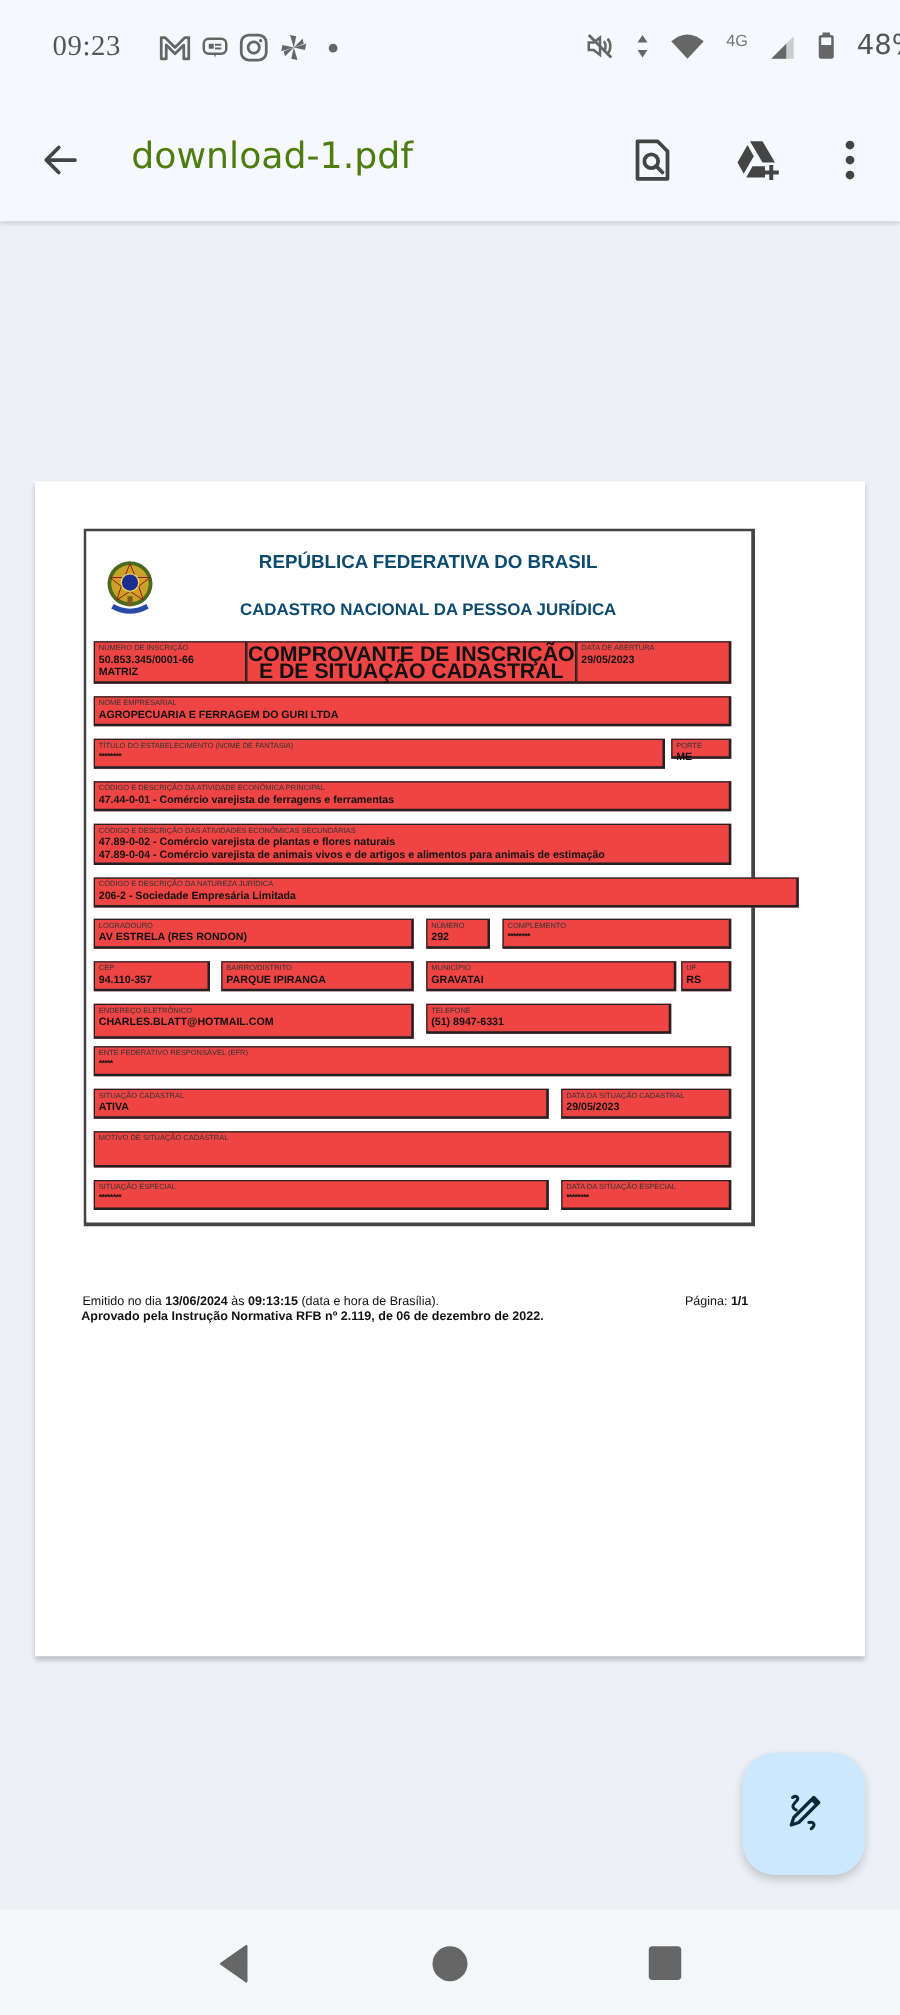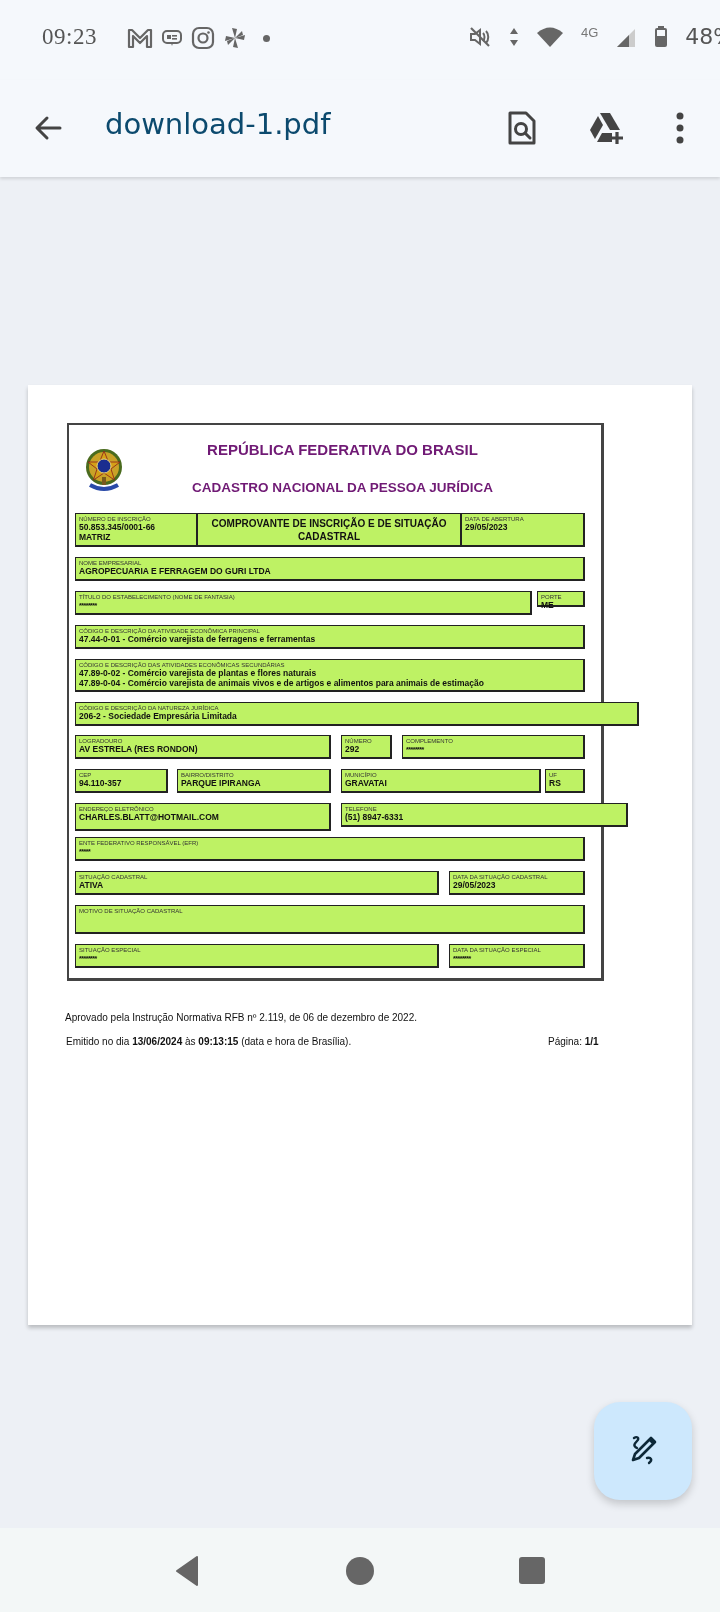--- a/index.html
+++ b/index.html
@@ -11,38 +11,38 @@
   .sb-time { position: absolute; left: 42px; top: 24px; font-family: Liberation Serif, serif; font-size: 23px; color: #555; letter-spacing: 0.5px; }
   .sb-icons-left { position: absolute; left: 127px; top: 26px; display: flex; gap: 8px; align-items: center; }
   .sb-icons-right { position: absolute; left: 468px; top: 24px; display: flex; gap: 17px; align-items: center; }
   .sb-battery-text { font-family: "DejaVu Sans", sans-serif; font-size: 22px; color: #555; }
   .sb-4g { font-size: 13px; color: #777; position: relative; top: -4px; }
   .sb-dot { width: 7px; height: 7px; background: #666; border-radius: 50%; margin-left: 8px; }
 
   
   .app-bar { position: absolute; top: 80px; left: 0; width: 720px; height: 97px; background: #f5f8fc; box-shadow: 0 2px 3px rgba(0,0,0,0.12); }
   .back-btn { position: absolute; left: 30px; top: 30px; width: 36px; height: 36px; cursor: pointer; }
-  .doc-title { position: absolute; left: 105px; top: 27px; font-family: "DejaVu Sans", sans-serif; font-size: 29px; color: #0c4a6e; }
+  .doc-title { position: absolute; left: 105px; top: 27px; font-family: "DejaVu Sans", sans-serif; font-size: 29px; color: #4d7c0f; }
   .ab-btn { position: absolute; top: 26px; width: 44px; height: 44px; display: flex; align-items: center; justify-content: center; cursor: pointer; }
 
   
   .pdf-page { position: absolute; left: 28px; top: 385px; width: 664px; height: 940px; background: #fff; box-shadow: 0 3px 4px rgba(0,0,0,0.22); }
   .frame { position: absolute; left: 39px; top: 38px; width: 537px; height: 558px; border: 2px solid #444; border-right-width: 3px; border-bottom-width: 3px; }
   .coat { position: absolute; left: 13px; top: 22px; width: 44px; height: 46px; }
-  .h1 { position: absolute; left: 0; width: 537px; text-align: center; font-weight: bold; color: #701a75; }
+  .h1 { position: absolute; left: 0; width: 537px; text-align: center; font-weight: bold; color: #0c4a6e; }
   .h1.a { top: 16px; font-size: 15px; padding-left: 10px; }
   .h1.b { top: 55px; font-size: 13.5px; padding-left: 10px; }
 
-  .box { position: absolute; border: 1px solid #222; border-right-width: 2px; border-bottom-width: 2px; background: #bef264; }
+  .box { position: absolute; border: 1px solid #222; border-right-width: 2px; border-bottom-width: 2px; background: #ef4444; }
   .lbl { display: block; font-size: 6px; color: #333; line-height: 7px; padding: 2px 0 0 3px; text-transform: uppercase; white-space: nowrap; }
   .val { display: block; font-size: 8.5px; font-weight: bold; color: #111; padding-left: 3px; line-height: 9.5px; white-space: nowrap; }
   .val.star { font-size: 7px; letter-spacing: -0.5px; }
-  .center-title { font-size: 10px; font-weight: bold; text-align: center; padding-top: 4px; line-height: 12.5px; color: #111; }
-
-  .foot1 { position: absolute; left: 37px; top: 627px; font-size: 10px; color: #111; }
+  .center-title { font-size: 17px; font-weight: bold; text-align: center; padding-top: 4px; line-height: 12.5px; color: #111; }
+
+  .foot1 { position: absolute; left: 37px; top: 663px; font-size: 10px; color: #111; font-weight: bold; }
   .foot2 { position: absolute; left: 38px; top: 651px; font-size: 10px; color: #111; }
   .foot2 b, .foot3 b { font-weight: bold; }
   .foot3 { position: absolute; left: 520px; top: 651px; font-size: 10px; color: #111; }
 
   
   .fab { position: absolute; left: 594px; top: 1402px; width: 98px; height: 98px; background: #cde8fd; border-radius: 26px; box-shadow: 0 4px 8px rgba(0,0,0,0.18); display: flex; align-items: center; justify-content: center; cursor: pointer; }
 
   
   .nav-bar { position: absolute; left: 0; top: 1528px; width: 720px; height: 84px; background: #f3f7f7; }
   .nav-btn { position: absolute; top: 18px; width: 60px; height: 50px; display: flex; align-items: center; justify-content: center; cursor: pointer; }
@@ -220,21 +220,21 @@
     </div>
     <div class="box" style="left:476px; top:344px; width:40px; height:24px">
       <span class="lbl">UF</span>
       <span class="val">RS</span>
     </div>
 
     <div class="box" style="left:6px; top:378px; width:256px; height:28px">
       <span class="lbl">ENDEREÇO ELETRÔNICO</span>
       <span class="val">CHARLES.BLATT@HOTMAIL.COM</span>
     </div>
-    <div class="box" style="left:272px; top:378px; width:287px; height:24px">
+    <div class="box" style="left:272px; top:378px; width:196px; height:24px">
       <span class="lbl">TELEFONE</span>
       <span class="val">(51) 8947-6331</span>
     </div>
 
     <div class="box" style="left:6px; top:412px; width:510px; height:24px">
       <span class="lbl">ENTE FEDERATIVO RESPONSÁVEL (EFR)</span>
       <span class="val star">*****</span>
     </div>
 
     <div class="box" style="left:6px; top:446px; width:364px; height:24px">

